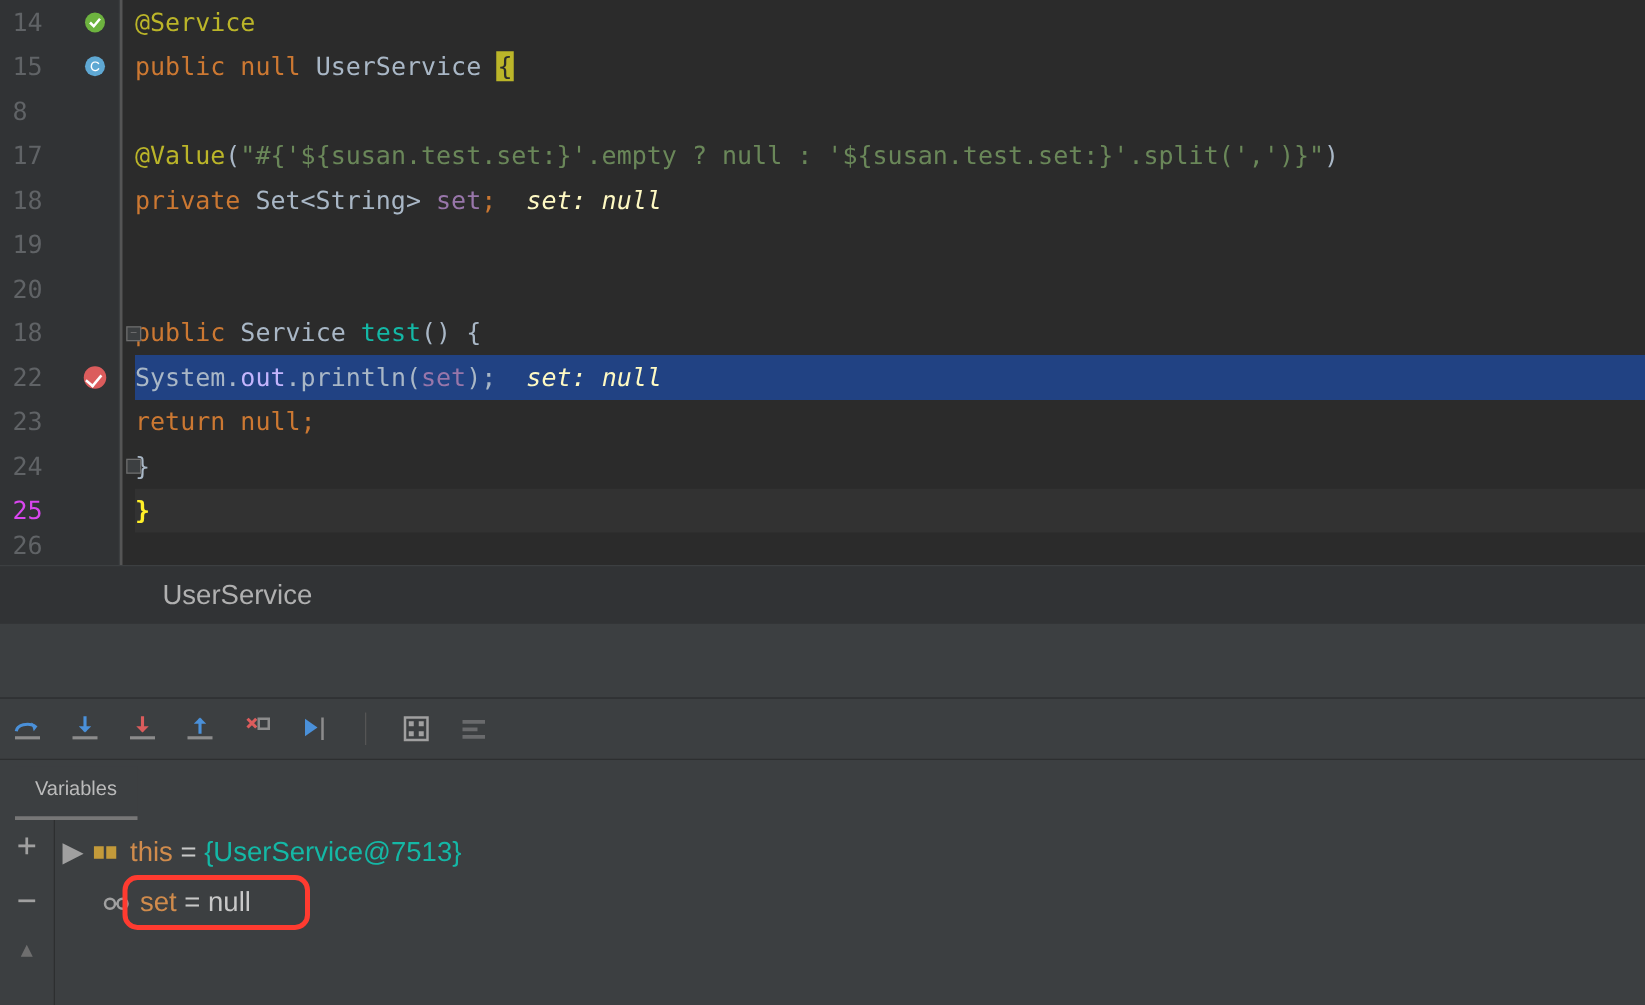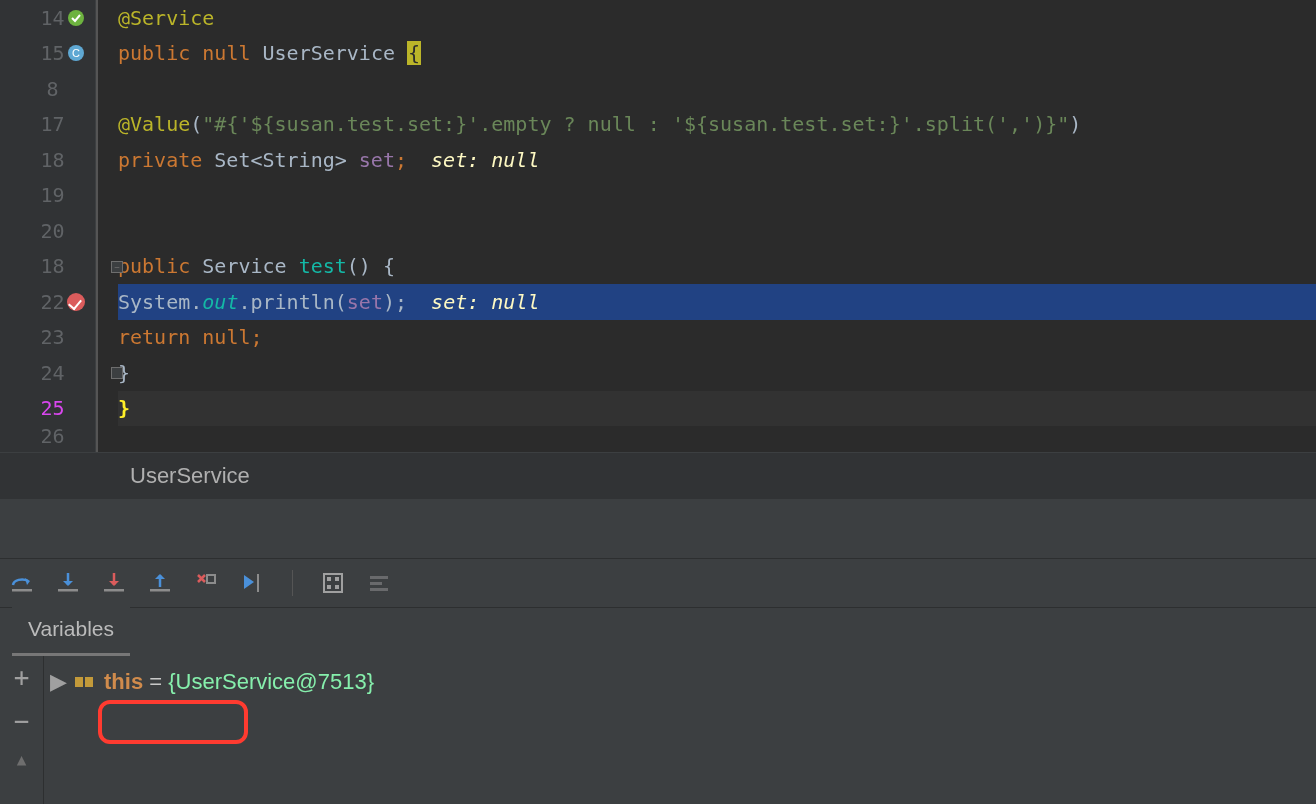--- a/index.html
+++ b/index.html
@@ -15,42 +15,42 @@
     width: 96px;
     background: #313335;
     border-right: 1px solid #3c3f41;
     padding-top: 0;
     position: relative;
   }
   .gline {
     height: 35.5px;
     display: flex;
     align-items: center;
-    justify-content: center;
+    justify-content: flex-start;
     padding-left: 10px;
     color: #606366;
     font-size: 20px;
     position: relative;
   }
   .gline.current { color: #d946ef; }
   .gicon { position: absolute; right: 10px; top: 50%; transform: translateY(-50%); width: 18px; height: 18px; }
   .bp {
     position: absolute; right: 10px; top: 50%; transform: translateY(-50%);
     width: 18px; height: 18px; border-radius: 50%;
     background: #db5c5c;
   }
   .bp::after {
     content: ""; position: absolute; left: 4px; top: 4px;
     width: 6px; height: 10px; border: solid #fff; border-width: 0 2px 2px 0;
     transform: rotate(40deg);
   }
   .code-area {
     flex: 1;
     position: relative;
-    padding-left: 22px;
+    padding-left: 12px;
   }
   .code-area::before {
     content: "";
     position: absolute;
     left: 0; top: 0; bottom: 0;
     width: 2px;
     background: #555555;
   }
   .line {
     height: 35.5px;
@@ -59,21 +59,21 @@
     white-space: pre;
   }
   .line.sel { background: #214283; }
   .line.cursor { background: #323232; }
   .tok-ann { color: #bbb529; }
   .tok-kw  { color: #cc7832; }
   .tok-cls { color: #a9b7c6; }
   .tok-caret { background: #bbb529; color: #2b2b2b; padding: 0 1px; }
   .tok-str { color: #6a8759; }
   .tok-fld { color: #9876aa; }
-  .tok-fldI{ color: #14b8a6; font-style: italic; }
+  .tok-fldI{ color: #c4b5fd; }
   .tok-mth { color: #14b8a6; }
   .tok-inl { color: #fef9c3; font-style: italic; }
   .tok-hi-brace { color: #ffef28; font-weight: bold; }
 
   .fold-handle {
     position: absolute;
     left: -7px;
     width: 12px; height: 12px;
     border: 1px solid #6e6e6e;
     background: #3c3f41;
@@ -106,21 +106,21 @@
   }
   .tb-btn { width: 24px; height: 24px; display: flex; align-items: center; justify-content: center; cursor: pointer; }
   .tb-sep { width: 1px; height: 26px; background: #555; margin: 0 6px; }
 
   .dbg-tabs {
     height: 48px;
     background: #3c3f41;
     display: flex; align-items: flex-end;
     padding-left: 12px;
     font-family: -apple-system, "Helvetica Neue", sans-serif;
-    font-size: 21px;
+    font-size: 16px;
   }
   .dbg-tab {
     padding: 10px 16px 12px 16px;
     color: #bbbbbb;
     border-bottom: 3px solid #777;
     background: #3c3f41;
   }
 
   .vars-area {
     flex: 1;
@@ -141,22 +141,22 @@
     flex: 1;
     padding: 6px 0 0 6px;
     color: #c8c8c8;
     font-family: -apple-system, "Helvetica Neue", sans-serif;
     font-size: 22px;
     position: relative;
   }
   .vrow { display: flex; align-items: center; height: 40px; gap: 8px; }
   .vrow .arrow { width: 16px; color: #a0a0a0; }
   .vrow .ic { width: 22px; height: 18px; display:flex; align-items:center; justify-content:center; }
-  .dim { color: #86efac; }
-  .orangev { color: #d08b4c; font-weight: bold; }
+  .dim { color: #14b8a6; }
+  .orangev { color: #d08b4c; }
   .highlight-ring {
     position: absolute;
     border: 4px solid #ff3b30;
     border-radius: 12px;
     pointer-events: none;
   }
 </style>
 </head>
 <body>
 
@@ -312,15 +312,25 @@
     <div class="vrow">
       <span class="arrow">▶</span>
       <span class="ic">
           <svg width="20" height="14" viewBox="0 0 20 14">
             <rect x="0" y="2" width="8" height="10" fill="#c39a3a"></rect>
             <rect x="10" y="2" width="8" height="10" fill="#c39a3a"></rect>
           </svg>
         </span>
       <span><span class="orangev">this</span><span> = </span><span class="dim">{UserService@7513}</span></span>
     </div>
+    <div class="vrow" style="padding-left:32px">
+      <span class="ic">
+          <svg width="22" height="14" viewBox="0 0 22 14">
+            <circle cx="6" cy="8" r="4" fill="none" stroke="#a0a0a0" stroke-width="2"></circle>
+            <circle cx="16" cy="8" r="4" fill="none" stroke="#a0a0a0" stroke-width="2"></circle>
+            <path d="M10 8h2" stroke="#a0a0a0" stroke-width="2"></path>
+          </svg>
+        </span>
+      <span><span class="orangev">set</span><span> = </span><span>null</span></span>
+    </div>
     <div class="highlight-ring" style="left:54px;top:44px;width:150px;height:44px"></div>
   </div>
 </div>
 
 </body></html>

